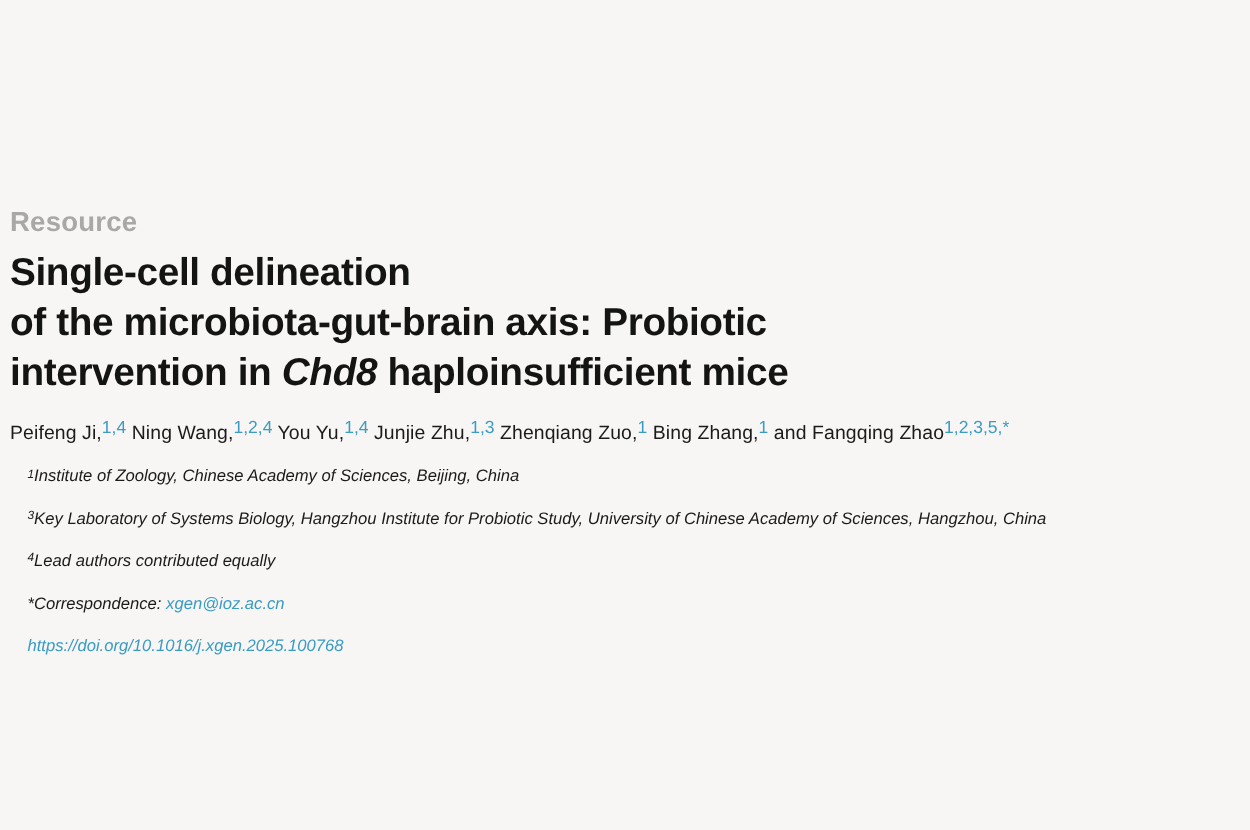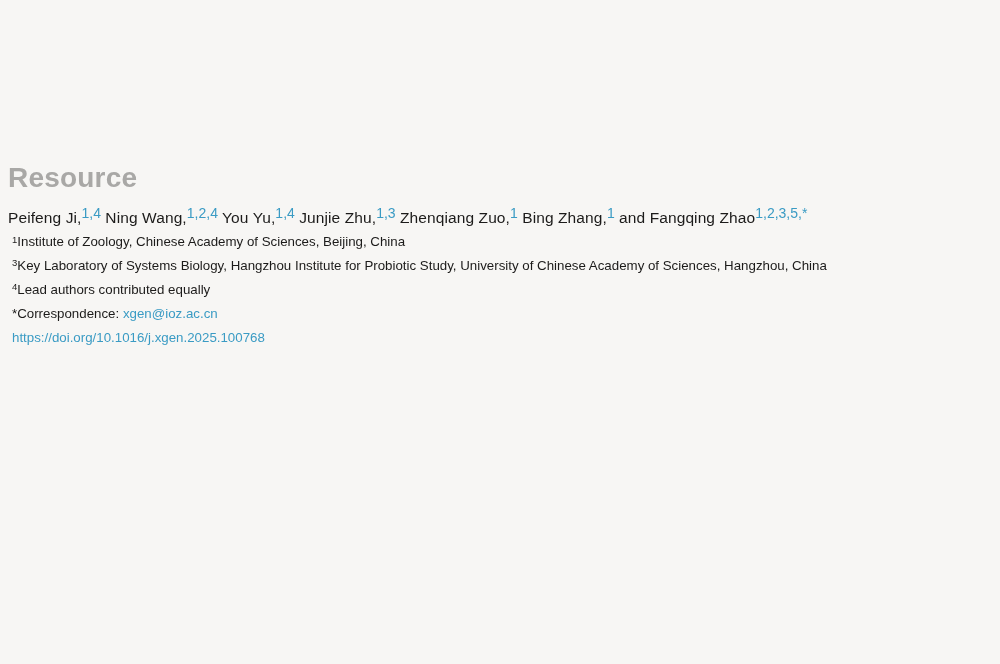--- a/index.html
+++ b/index.html
@@ -16,21 +16,21 @@
     -webkit-font-smoothing: antialiased;
   }
   .page {
     position: relative;
     width: 1000px;
     height: 664px;
     padding: 167px 8px 0 8px;
     box-sizing: border-box;
   }
   .eyebrow {
-    font-size: 28px;
+    font-size: 22px;
     line-height: 22px;
     font-weight: 700;
     color: #a9a8a6;
     letter-spacing: 0.2px;
   }
   h1.title {
     margin: 9px 0 0 0;
     font-size: 31px;
     line-height: 40px;
     font-weight: 700;
@@ -52,45 +52,47 @@
     line-height: 0;
     position: relative;
     top: -5px;
     color: #3a9bc4;
     letter-spacing: 0;
   }
   .affiliations {
     margin-top: 4px;
   }
   .affiliations p {
-    margin: 4px;
+    margin: 14px;
     font-size: 13.3px;
     line-height: 19.9px;
     white-space: nowrap;
     color: #1c1b1a;
+    font-style: italic;
   }
   .affiliations .sup {
     font-size: 9.5px;
     line-height: 0;
     position: relative;
     top: -3.5px;
   }
   .link {
     color: #3a9bc4;
     text-decoration: none;
     cursor: pointer;
   }
 </style>
 </head>
 <body>
 
 <div class="page">
 
   <div class="eyebrow">Resource</div>
 
+  <h1 class="title"><span>Single-cell delineation</span><br><span>of the microbiota-gut-brain axis: Probiotic</span><br><span><span>intervention in </span><span class="gene">Chd8</span><span> haploinsufficient mice</span></span></h1>
 
   <p class="authors"><span>Peifeng Ji,</span><span class="sup">1,4</span><span> Ning Wang,</span><span class="sup">1,2,4</span><span> You Yu,</span><span class="sup">1,4</span><span> Junjie Zhu,</span><span class="sup">1,3</span><span> Zhenqiang Zuo,</span><span class="sup">1</span><span> Bing Zhang,</span><span class="sup">1</span><span> and Fangqing Zhao</span><span class="sup">1,2,3,5,*</span></p>
 
   <div class="affiliations">
     <p><span class="sup">1</span><span>Institute of Zoology, Chinese Academy of Sciences, Beijing, China</span></p>
     <p><span class="sup">3</span><span>Key Laboratory of Systems Biology, Hangzhou Institute for Probiotic Study, University of Chinese Academy of Sciences, Hangzhou, China</span></p>
     <p><span class="sup">4</span><span>Lead authors contributed equally</span></p>
     <p><span>*Correspondence: </span><a class="link">xgen@ioz.ac.cn</a></p>
     <p><a class="link">https://doi.org/10.1016/j.xgen.2025.100768</a></p>
   </div>

